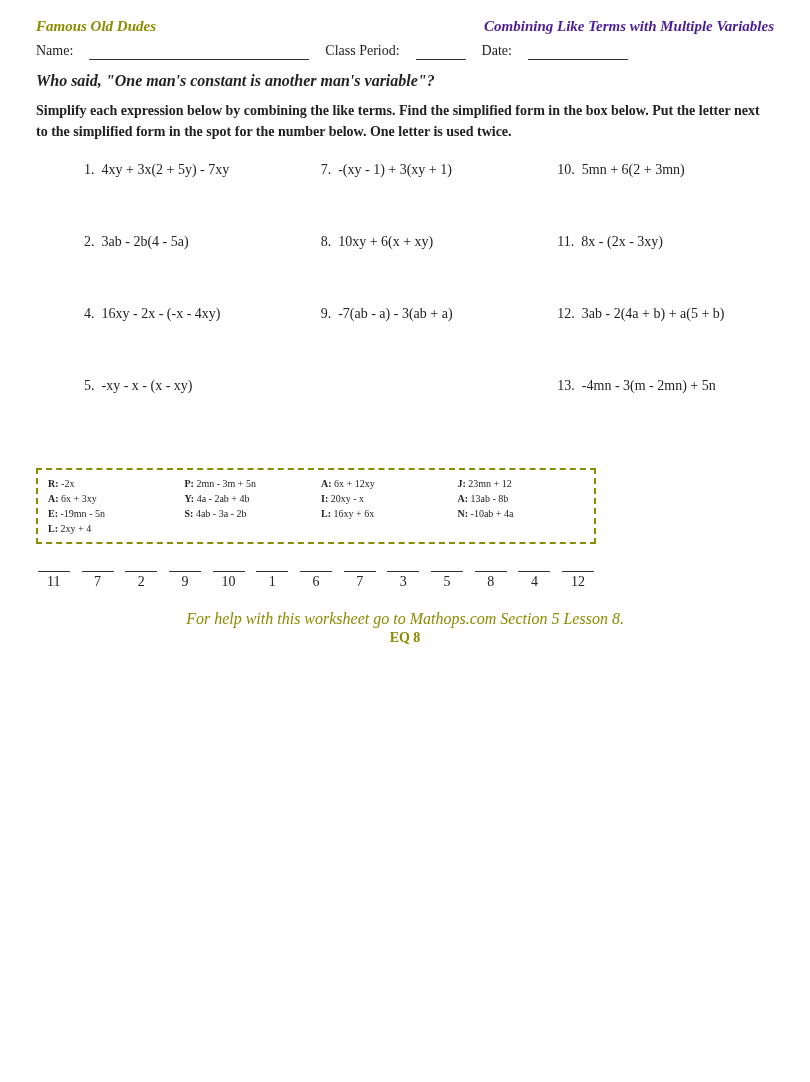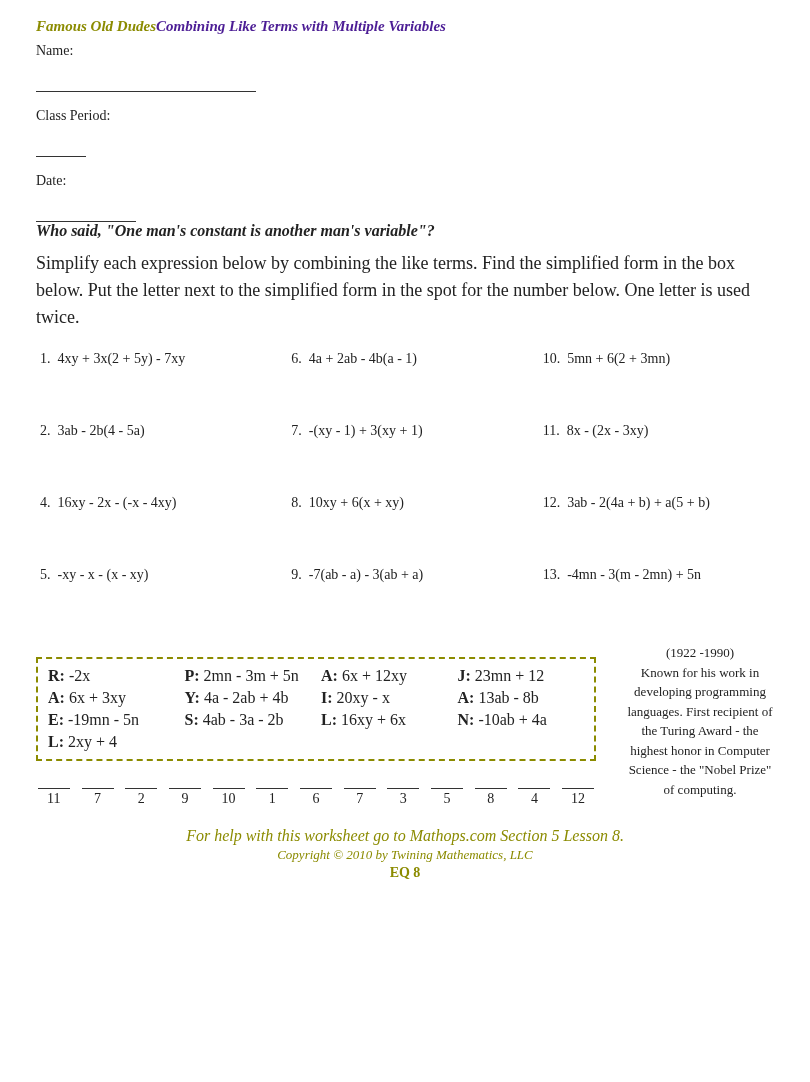--- a/index.html
+++ b/index.html
@@ -7,43 +7,43 @@
       width: 810px;
       min-height: 1082px;
       background: #fff;
       font-family: 'Times New Roman', Times, serif;
       font-size: 14px;
       color: #222;
       padding: 18px 36px 18px 36px;
     }
     .header-row {
       display: flex;
+      justify-content: space-between;
       align-items: flex-start;
       margin-bottom: 8px;
     }
     .header-left {
       color: #8B8B00;
       font-style: italic;
       font-weight: bold;
       font-size: 15px;
     }
     .header-right {
       color: #4c1d95;
       font-style: italic;
       font-weight: bold;
       font-size: 15px;
       text-align: right;
     }
     .name-row {
       display: flex;
       align-items: baseline;
       gap: 16px;
-      margin-bottom: 0;
-      font-size: 14px;
-      flex-direction: column;
+      margin-bottom: 12px;
+      font-size: 14px;
     }
     .name-line {
       border-bottom: 1px solid #333;
       display: inline-block;
       width: 220px;
     }
     .class-period-line {
       border-bottom: 1px solid #333;
       display: inline-block;
       width: 50px;
@@ -53,30 +53,31 @@
       display: inline-block;
       width: 100px;
     }
     .title-question {
       font-style: italic;
       font-weight: bold;
       font-size: 16px;
       margin-bottom: 10px;
     }
     .instructions {
-      font-weight: normal;
-      font-size: 18px;
+      font-weight: bold;
+      font-size: 14px;
       margin-bottom: 14px;
       line-height: 1.5;
     }
     .problems-grid {
       display: grid;
       grid-template-columns: 1fr 1fr 1fr;
       gap: 16px;
       margin-bottom: 10px;
+      margin-left: 44px;
     }
     .problem-cell {
       padding: 6px 4px 50px 4px;
       font-size: 14px;
       vertical-align: top;
     }
     .problem-5 {
       padding: 6px 4px 30px 4px;
       font-size: 14px;
     }
@@ -84,21 +85,21 @@
       border: 2px dashed #8B8B00;
       margin: 14px 0 10px 0;
       padding: 8px 10px;
       display: grid;
       grid-template-columns: 1fr 1fr 1fr 1fr;
       gap: 4px 10px;
       font-size: 13px;
       max-width: 560px;
     }
     .answer-entry {
-      font-size: 16px;
+      font-size: 10px;
       white-space: nowrap;
     }
     .bottom-section {
       display: flex;
       align-items: flex-start;
       gap: 20px;
       margin-top: 6px;
     }
     .answer-key-area {
       flex: 0 0 560px;
@@ -189,23 +190,20 @@
     <div class="problem-cell">
       <span>4.</span>&nbsp;&nbsp;16xy  - 2x - (-x - 4xy)
     </div>
     <div class="problem-5">
       <span>5.</span>&nbsp;&nbsp;-xy  - x  - (x - xy)
     </div>
   </div>
 
   <div>
     <div class="problem-cell">
-      <span>6.</span>&nbsp;&nbsp;4a + 2ab - 4b(a - 1)
-    </div>
-    <div class="problem-cell">
       <span>7.</span>&nbsp;&nbsp;-(xy - 1) + 3(xy + 1)
     </div>
     <div class="problem-cell">
       <span>8.</span>&nbsp;&nbsp;10xy + 6(x + xy)
     </div>
     <div class="problem-cell">
       <span>9.</span>&nbsp;&nbsp;-7(ab - a) - 3(ab + a)
     </div>
   </div>
 
@@ -298,23 +296,18 @@
         <span class="blank-line"></span>
         <span class="num-label">4</span>
       </div>
       <div class="number-blank-col">
         <span class="blank-line"></span>
         <span class="num-label">12</span>
       </div>
     </div>
   </div>
 
-  <div class="bio-box">
-    <div>(1922 -1990)</div>
-    <div>Known for his work in developing programming languages. First recipient of the Turing Award - the highest honor in Computer Science - the "Nobel Prize" of computing.</div>
-  </div>
 </div>
 
 <div class="footer-area">
   <div class="footer-main">For help with this worksheet go to Mathops.com Section 5 Lesson 8.</div>
-  <div class="footer-copy">Copyright © 2010 by Twining Mathematics, LLC</div>
   <div class="footer-eq">EQ 8</div>
 </div>
 
 </body></html>

